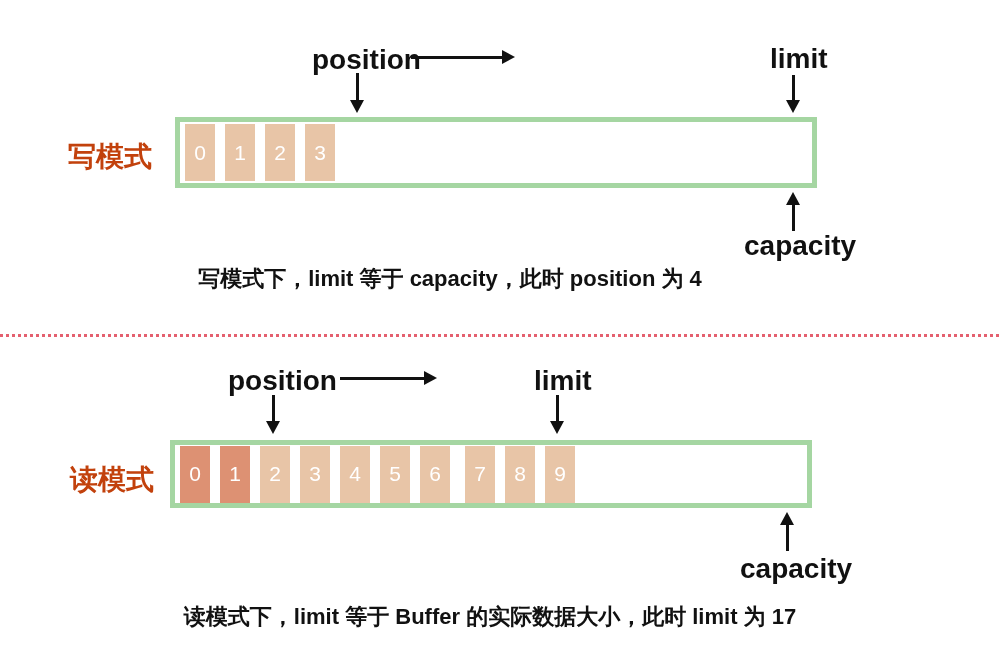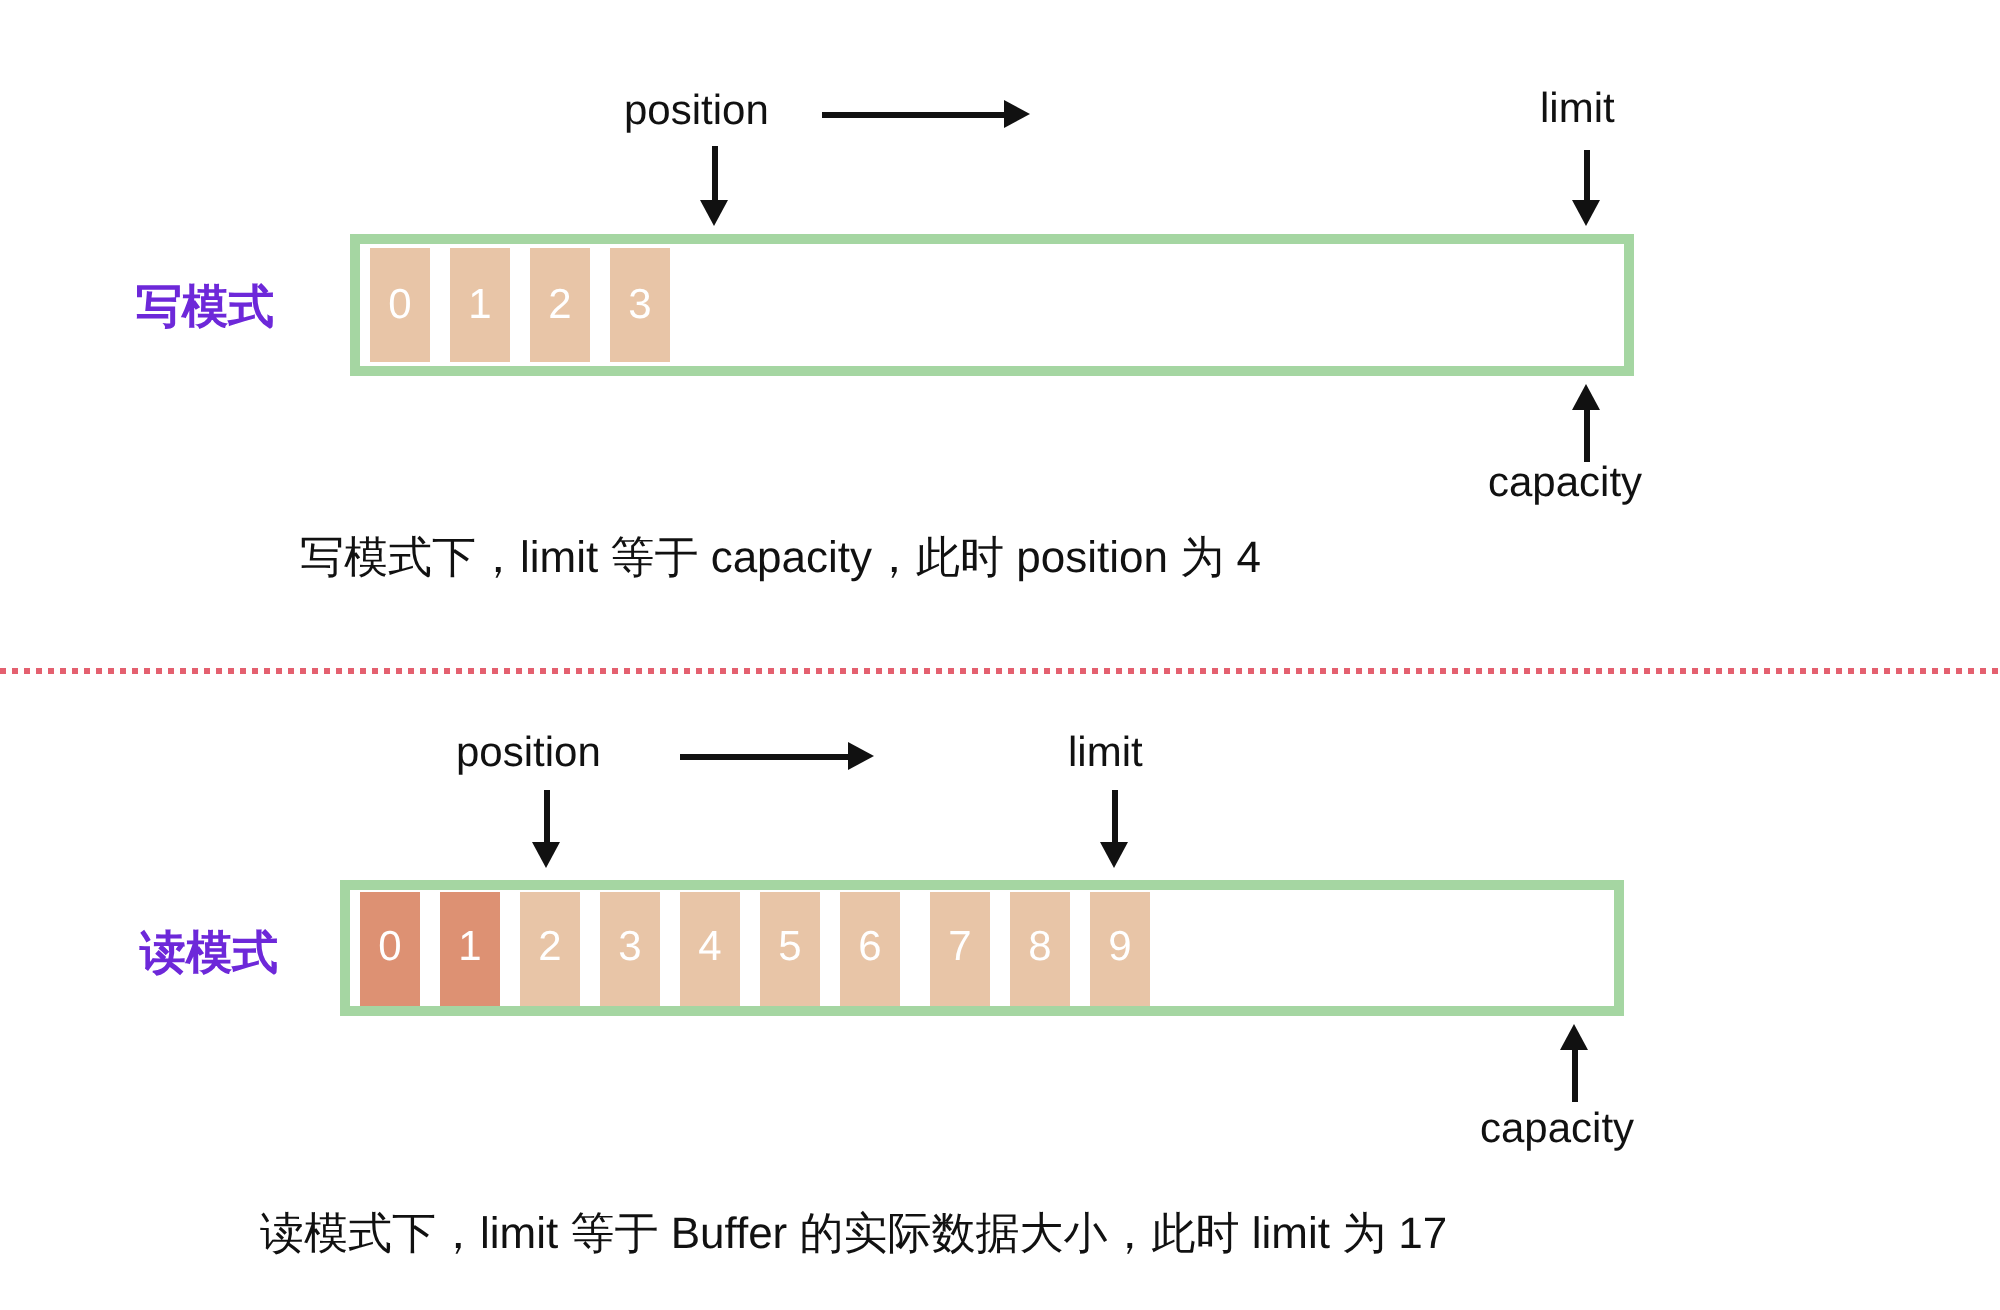--- a/index.html
+++ b/index.html
@@ -7,23 +7,23 @@
     --cell-unread-tan:#e8c5a7;
     --cell-read-salmon:#dd9173;
     --cell-number-white:#ffffff;
     --divider-pink:#e4606f;
     --arrow-black:#111111;
   }
   *{margin:0;padding:0;box-sizing:border-box;}
   body{background:#fff;font-family:"Liberation Sans","DejaVu Sans",sans-serif;color:#111;}
   .canvas{position:relative;width:1000px;height:655px;background:#ffffff;overflow:hidden;}
 
-  .ptr-label{position:absolute;font-size:21px;font-weight:normal;color:#111;white-space:nowrap;}
-  .mode-label{position:absolute;font-size:23px;font-weight:bold;color:#6d28d9;white-space:nowrap;}
-  .caption{position:absolute;font-size:22px;font-weight:normal;color:#111;white-space:nowrap;}
+  .ptr-label{position:absolute;font-size:28px;font-weight:bold;color:#111;white-space:nowrap;}
+  .mode-label{position:absolute;font-size:28px;font-weight:bold;color:#c2410c;white-space:nowrap;}
+  .caption{position:absolute;font-size:22px;font-weight:bold;color:#111;text-align:center;white-space:nowrap;}
 
   .buffer-box{position:absolute;background:#fff;border:5px solid var(--buffer-border-green);display:flex;align-items:center;}
   .cells{display:flex;gap:10px;padding-left:5px;align-items:center;}
   .cell{width:30px;height:57px;display:flex;align-items:center;justify-content:center;
         font-size:21px;color:var(--cell-number-white);background:var(--cell-unread-tan);}
   .cell.read{background:var(--cell-read-salmon);}
   .cell.filled,.cell.unread{background:var(--cell-unread-tan);}
   #read-cells .cell:nth-child(8){margin-left:5px;}
 
   

